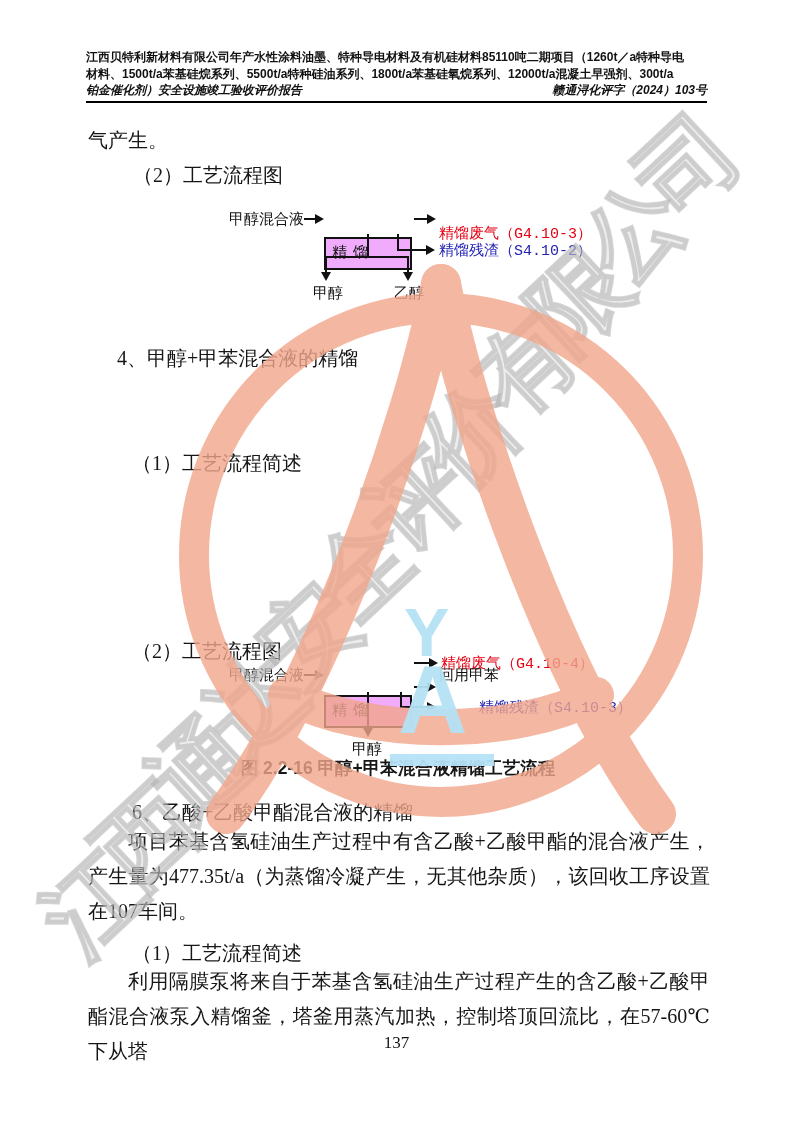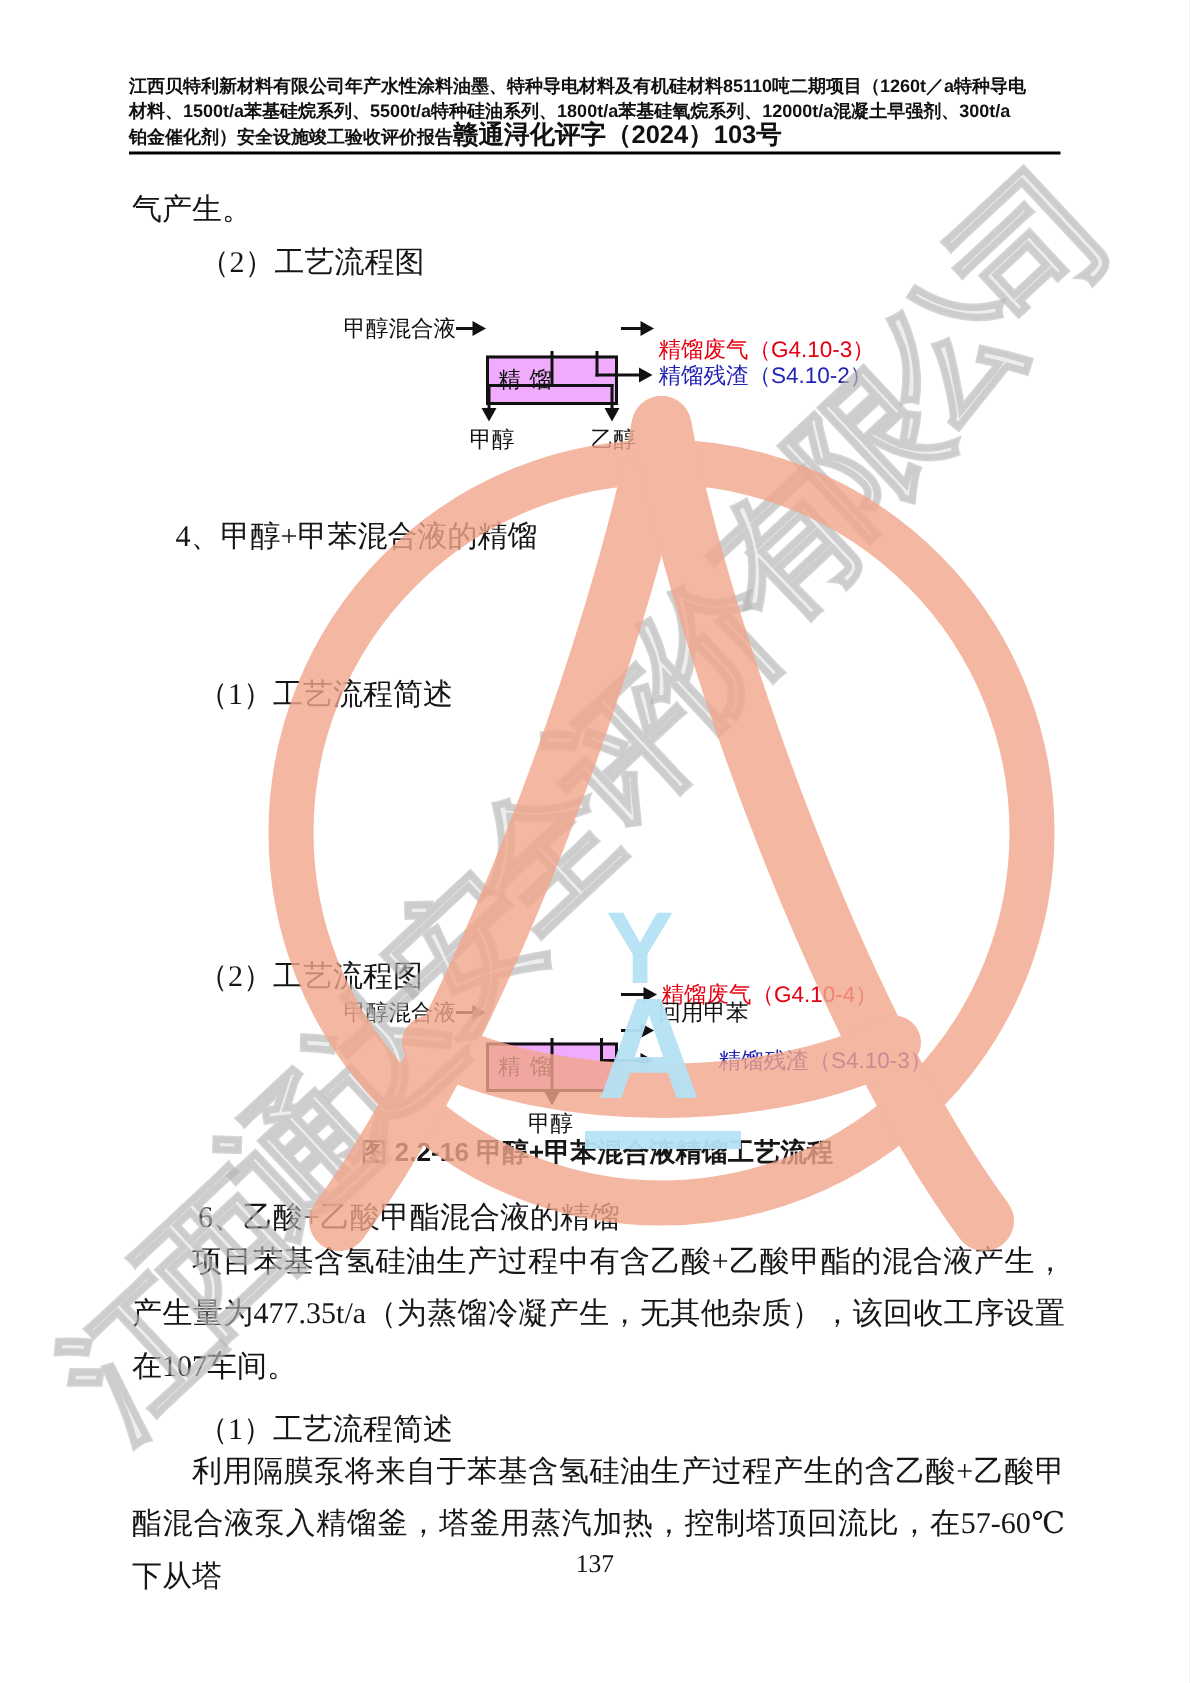--- a/index.html
+++ b/index.html
@@ -5,31 +5,31 @@
   html,body{margin:0;padding:0;background:#e8e8e8;}
   .page{
     position:relative;width:793px;height:1122px;background:#ffffff;
     margin:0 auto;overflow:hidden;
     font-family:"Liberation Serif","DejaVu Serif",serif;color:#161616;
   }
   
   .hdr{position:absolute;left:86px;top:49px;width:621px;z-index:2;
        font-family:"Liberation Sans","DejaVu Sans",sans-serif;
        font-size:12px;font-weight:bold;line-height:16.5px;text-align:justify;color:#111;}
-  .hdr-l3{display:flex;align-items:baseline;}
-  .hdr-doc-no{font-size:17px;white-space:nowrap;}
+  .hdr-l3{display:flex;justify-content:space-between;align-items:baseline;font-style:italic;}
+  .hdr-doc-no{font-size:12px;white-space:nowrap;}
   .hdr-rule{position:absolute;left:86px;top:101px;width:621px;height:2px;background:#000;z-index:2;}
   
   .t{position:absolute;z-index:2;font-size:20px;line-height:35px;}
   .para{width:622px;text-align:justify;text-justify:inter-ideograph;text-indent:2em;line-height:35.2px;}
   .caption{position:absolute;left:88px;width:620px;text-align:center;z-index:2;
            font-family:"Liberation Sans","DejaVu Sans",sans-serif;font-weight:bold;font-size:17.5px;}
   .pageno{position:absolute;left:0;top:1033px;width:793px;text-align:center;font-size:17px;z-index:2;}
   
-  .diag{position:absolute;z-index:2;font-family:Liberation Sans, sans-serif;font-size:15px;color:#111;}
+  .diag{position:absolute;z-index:2;font-family:Liberation Mono, monospace;font-size:15px;color:#111;}
   .diag .lbl{position:absolute;white-space:nowrap;}
   .diag .rt{text-align:right;}
   .diag .ctr{text-align:center;}
   .pbox{position:absolute;box-sizing:border-box;border:2px solid #111;background:#f0abfc;
         text-align:left;letter-spacing:6px;text-indent:6px;line-height:29px;margin-top:36px;}
   .hl{position:absolute;height:2px;background:#111;}
   .vl{position:absolute;width:2px;background:#111;}
   .arr-r{position:absolute;width:0;height:0;border-top:5px solid transparent;
          border-bottom:5px solid transparent;border-left:9px solid #111;}
   .arr-d{position:absolute;width:0;height:0;border-left:5px solid transparent;

